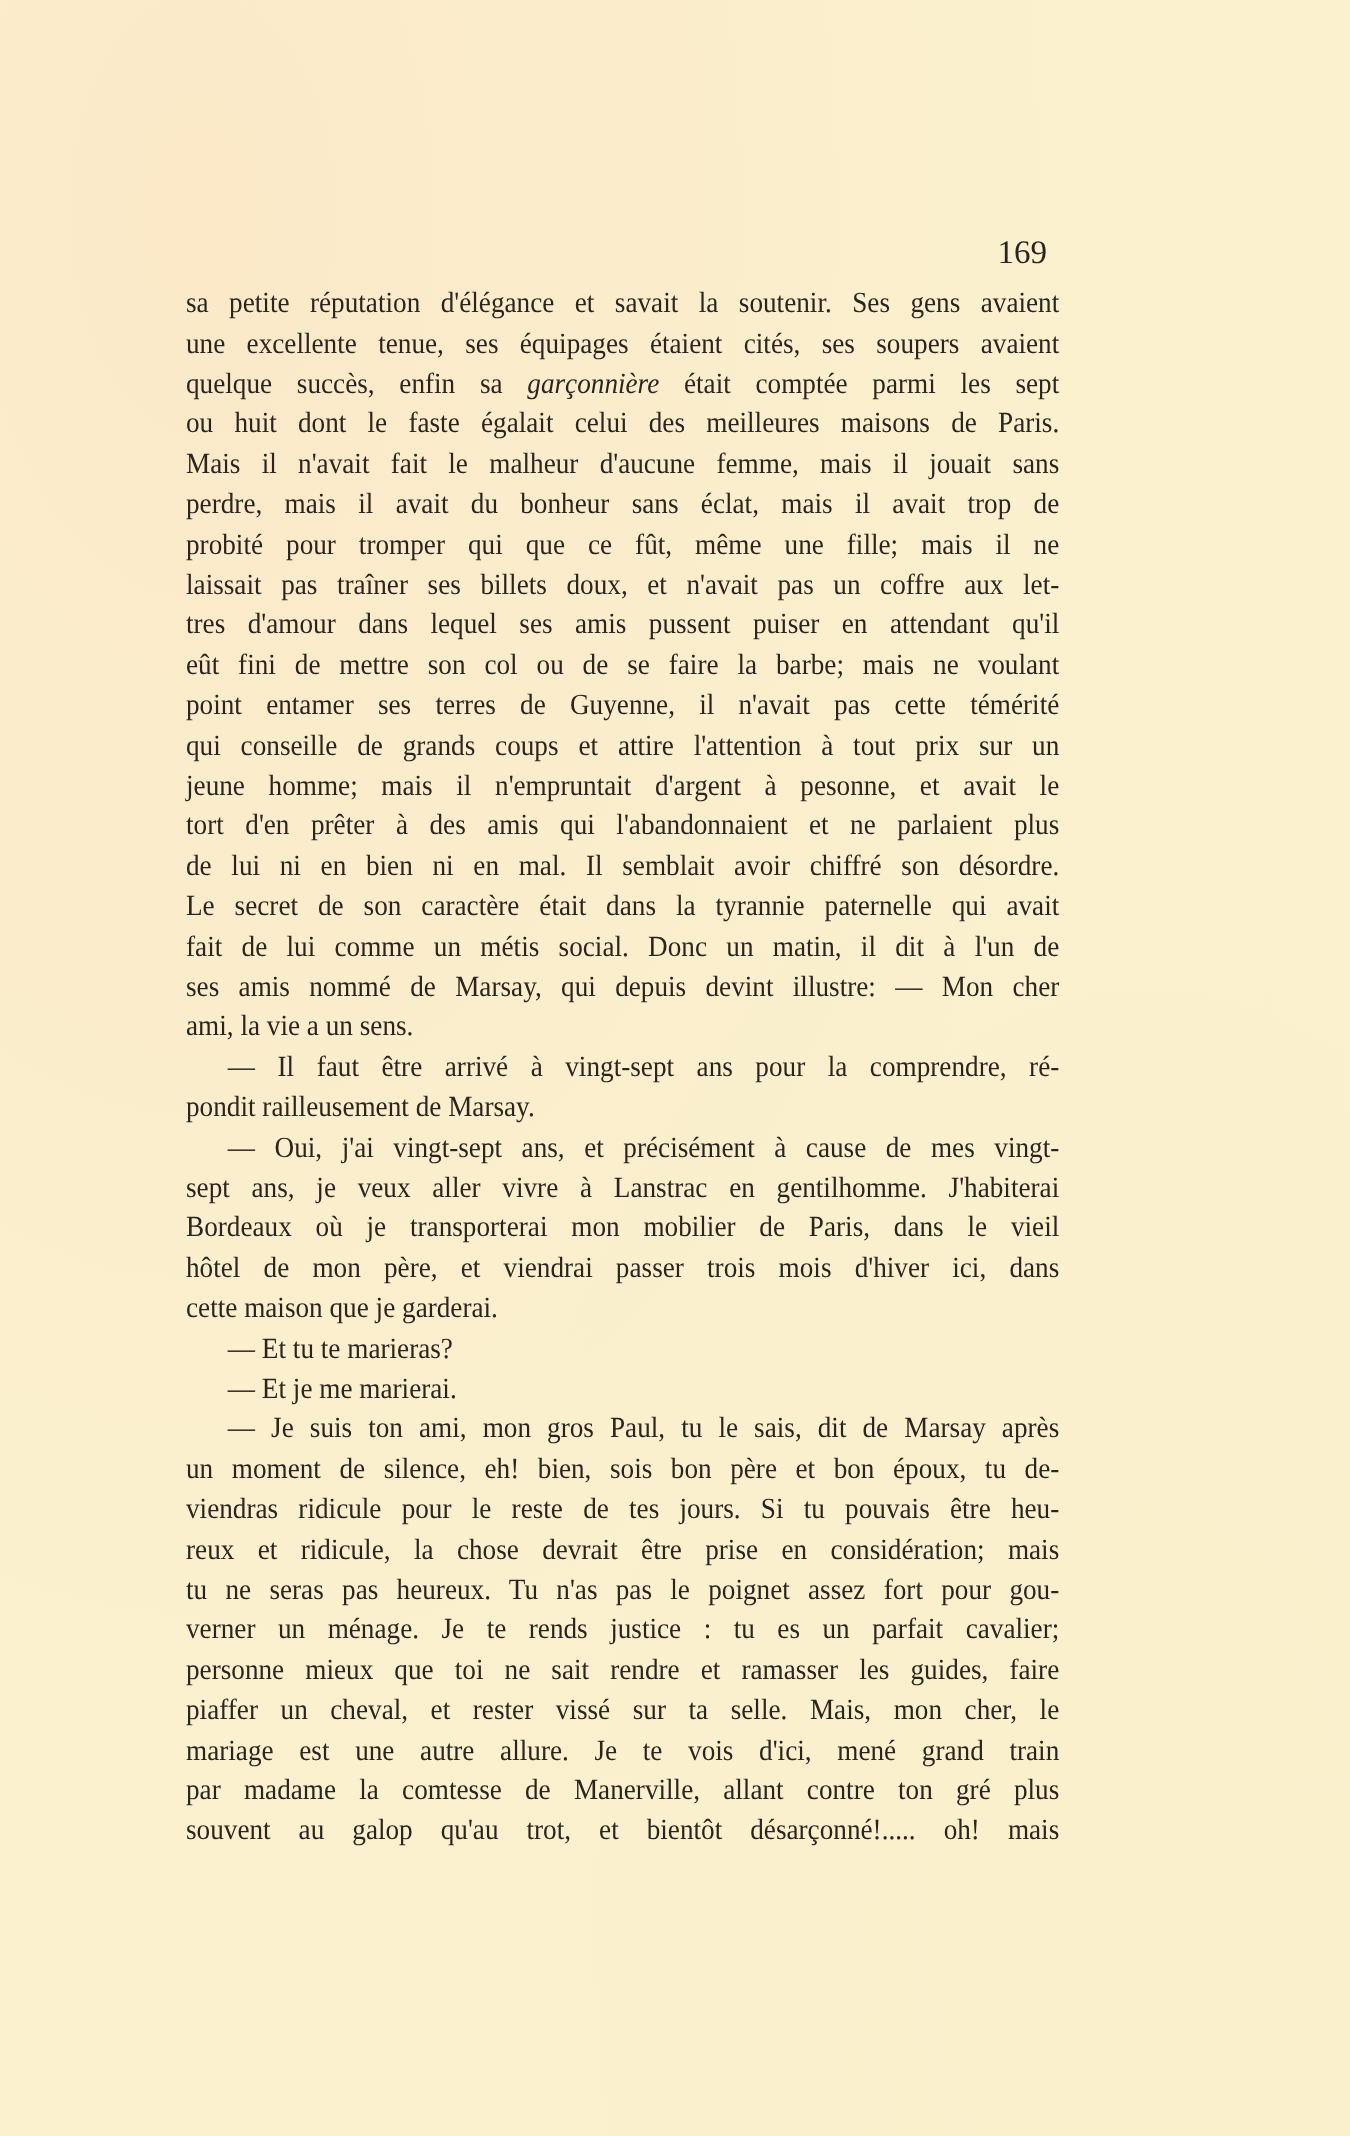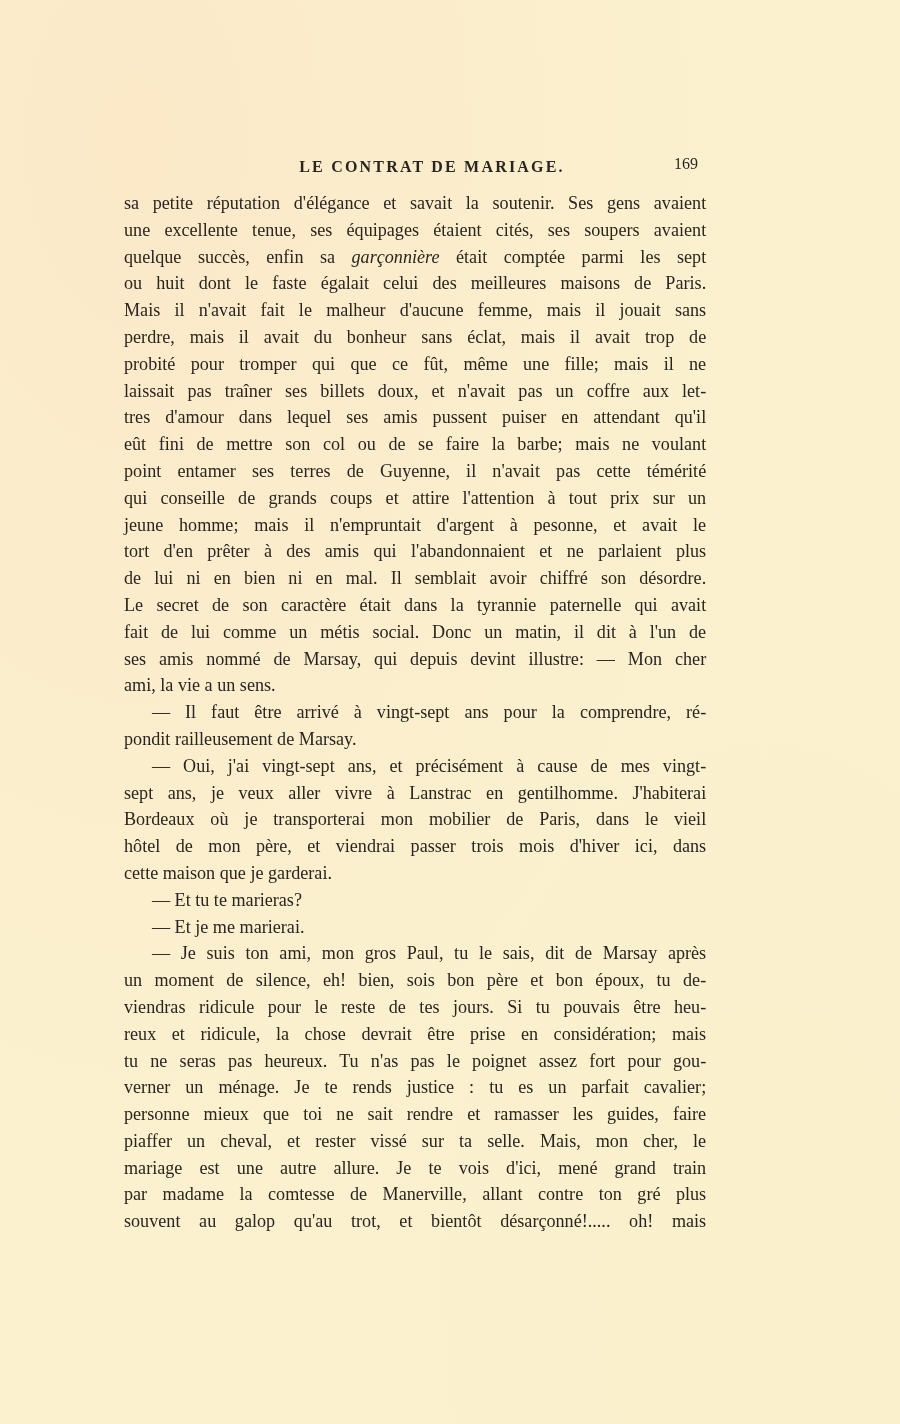--- a/index.html
+++ b/index.html
@@ -20,21 +20,21 @@
   }
   .running-title {
     position: absolute; left: 0; right: 0; top: 2px;
     text-align: center;
     font-size: 16px; font-weight: bold;
     letter-spacing: 2.2px;
     padding-left: 50px;
   }
   .page-number {
     position: absolute; right: 0; top: -1px;
-    font-size: 16px;
+    font-size: 22px;
     text-align: right;
   }
   .text-block {
     position: absolute;
     left: 124px; width: 582px;
     top: 190px;
   }
   .line {
     height: 26.8px; line-height: 26.8px;
     font-size: 19.5px;
@@ -46,21 +46,20 @@
     width: 626px;
   }
   .line.last { text-align-last: left; }
   .line.indent { padding-left: 30px; box-sizing: border-box; }
   .line em { font-style: italic; }
 </style>
 </head>
 <body>
 
 <div class="page-header">
-  <div class="running-title">LE CONTRAT DE MARIAGE.</div>
   <div class="page-number">169</div>
 </div>
 
 <div class="text-block" id="text-block">
     <div class="line">sa petite réputation d'élégance et savait la soutenir. Ses gens avaient</div>
     <div class="line">une excellente tenue, ses équipages étaient cités, ses soupers avaient</div>
     <div class="line"><span>quelque succès, enfin sa </span><em>garçonnière</em><span> était comptée parmi les sept</span></div>
     <div class="line">ou huit dont le faste égalait celui des meilleures maisons de Paris.</div>
     <div class="line">Mais il n'avait fait le malheur d'aucune femme, mais il jouait sans</div>
     <div class="line">perdre, mais il avait du bonheur sans éclat, mais il avait trop de</div>

